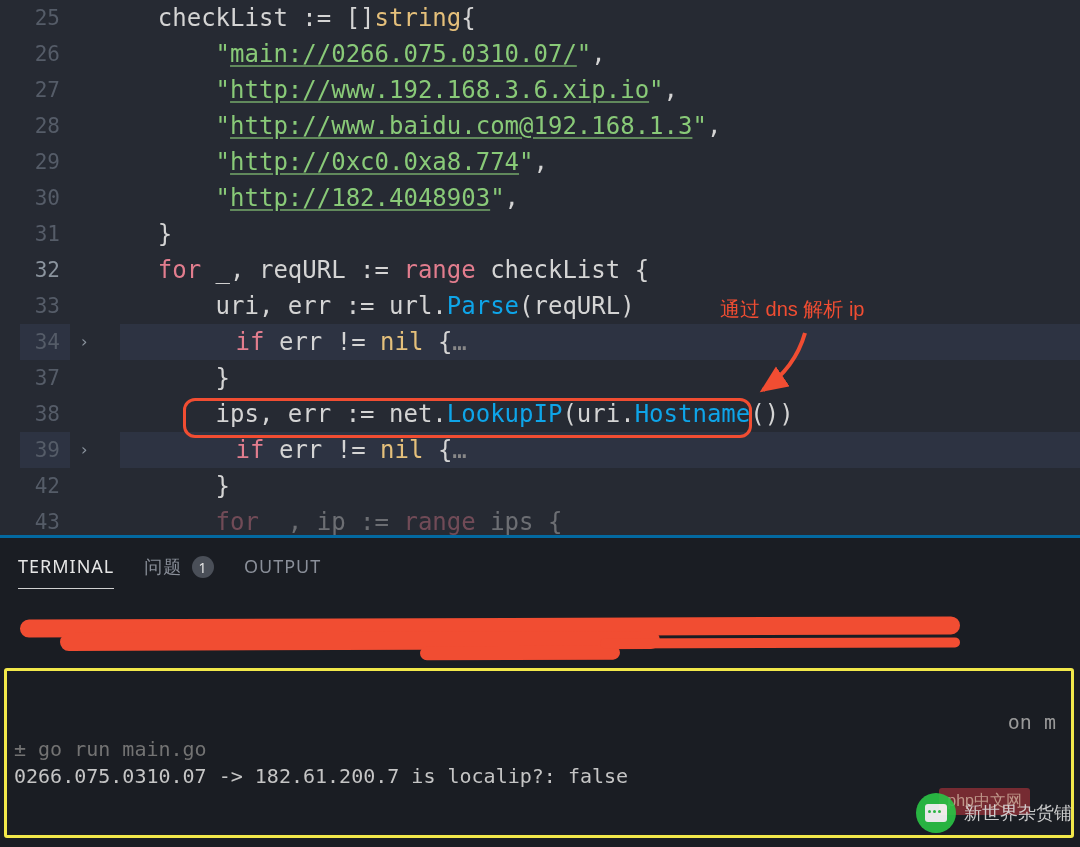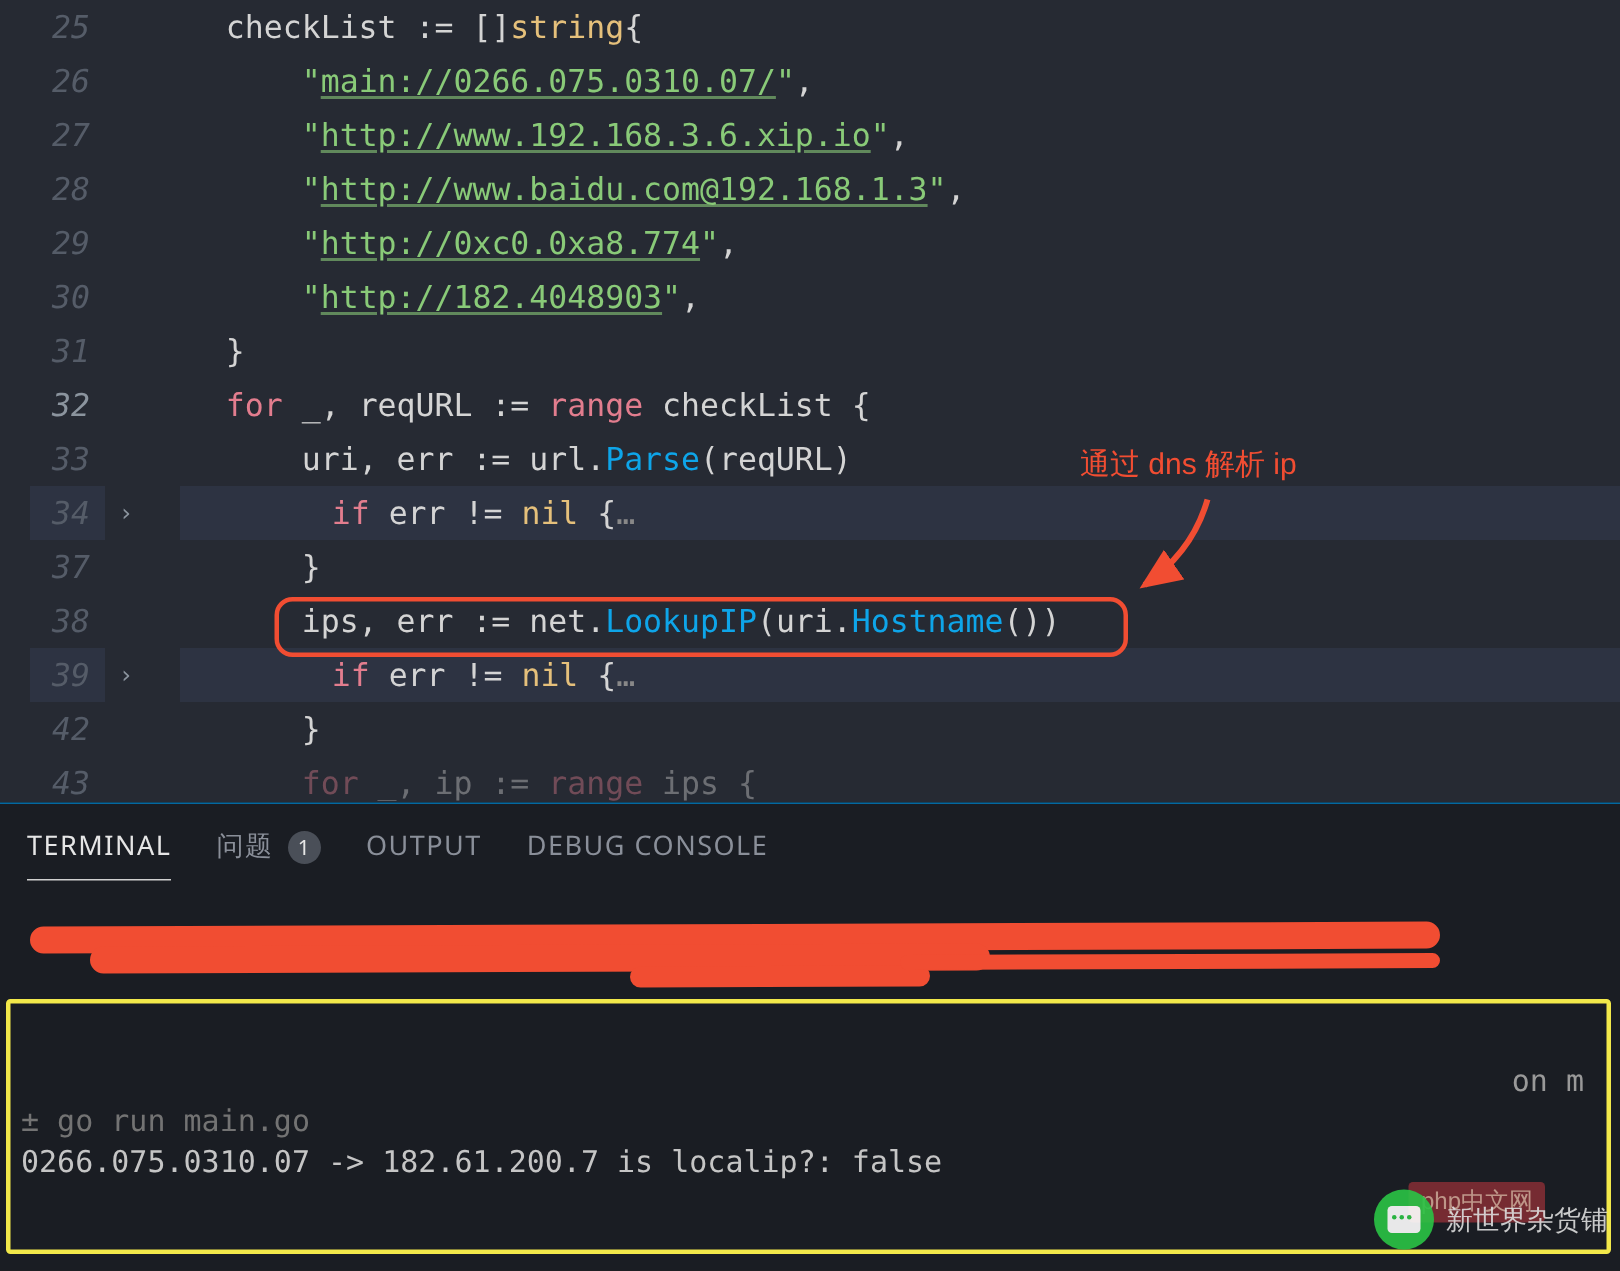--- a/index.html
+++ b/index.html
@@ -16,31 +16,30 @@
     position: relative;
     background: #262a33;
     height: 535px;
     overflow: hidden;
   }
   .gutter {
     position: absolute;
     left: 0; top: 0;
     width: 70px;
     padding-top: 0;
-    font-style: italic;
   }
   .code {
     position: absolute;
     left: 100px; top: 0; right: 0;
   }
   .line {
     height: 36px;
     line-height: 36px;
     white-space: pre;
-    font-size: 21px;
+    font-size: 24px;
     position: relative;
   }
   .lineno {
     color: #8b949e;
     text-align: right;
     padding-right: 10px;
     height: 36px; line-height: 36px;
     font-size: 21px;
     position: relative;
   }
@@ -79,21 +78,21 @@
     color:#f14d32;
     font-size:20px;
     font-family: sans-serif;
   }
   .arrow { position:absolute; pointer-events:none; }
 
   .panel {
     background: #1a1d23;
     height: 312px;
     position: relative;
-    border-top:1px solid #0369a1;
+    border-top:3px solid #0369a1;
   }
   .tabs {
     display:flex;
     align-items:center;
     gap: 30px;
     padding: 14px 18px 0 18px;
     font-family: system-ui, sans-serif;
     font-size: 18px;
     height:52px;
   }
@@ -207,21 +206,20 @@
       </defs>
     <path d="M60,5 Q50,40 18,62" stroke="#f14d32" stroke-width="4" fill="none" marker-end="url(#ah)"></path>
   </svg>
 </div>
 
 <div class="panel">
   <div class="tabs">
     <div class="tab active">TERMINAL</div>
     <div class="tab"><span>问题</span> <span class="badge">1</span></div>
     <div class="tab">OUTPUT</div>
-    <div class="tab">DEBUG CONSOLE</div>
   </div>
 
   <div class="term">
 <div style="height:30px;"></div>
 <div style="position:relative;height:27px;">
   <span style="position:absolute;right:10px;color:#999;">on m</span>
 </div>
 <span style="color:#737373">± go run main.go</span>
 <span style="display:block">0266.075.0310.07 -&gt; 182.61.200.7 is localip?: false</span>
 

